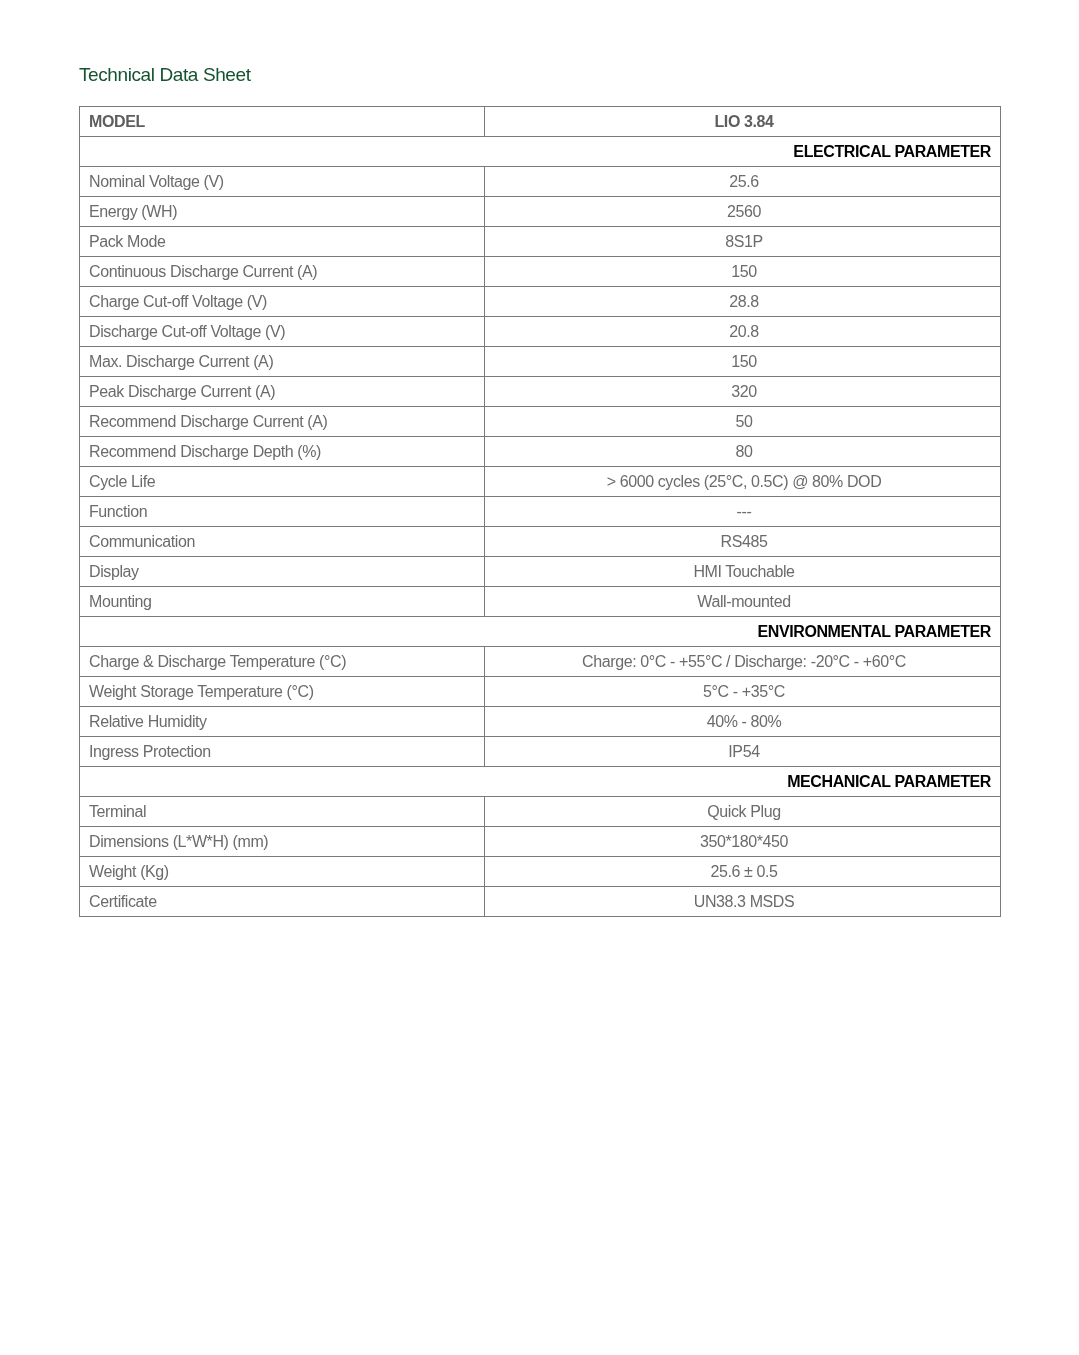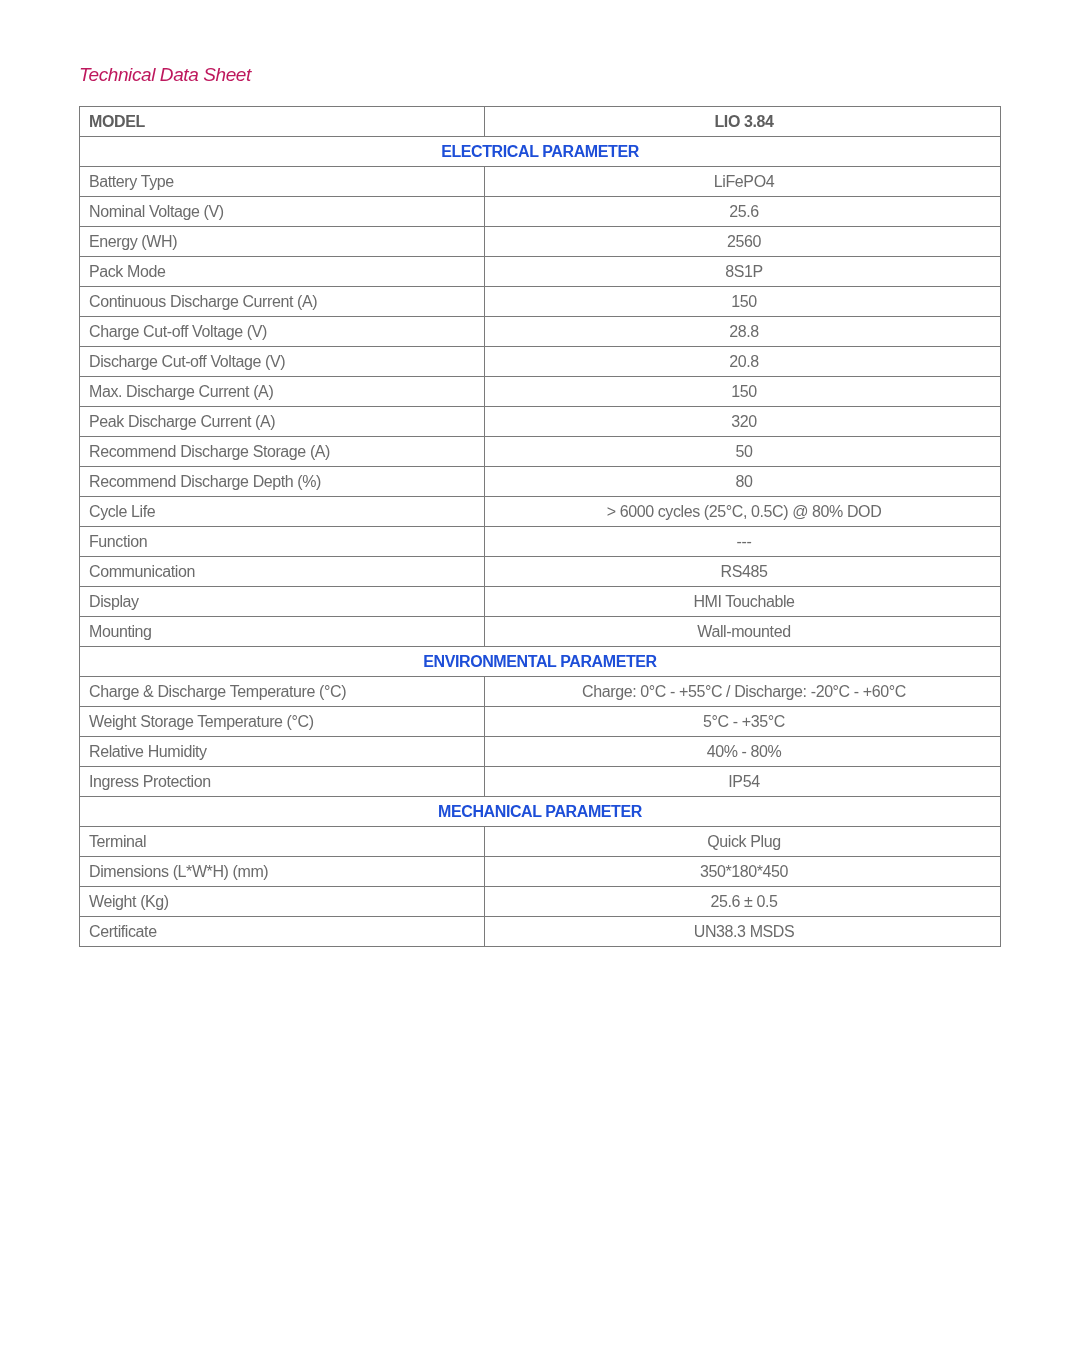--- a/index.html
+++ b/index.html
@@ -2,54 +2,50 @@
 <html><head>
   <meta charset="utf-8">
   <style>
     html, body { margin: 0; padding: 0; background: #ffffff; }
     body {
       width: 1079px; height: 1355px; position: relative; overflow: hidden;
       font-family: "Liberation Sans", sans-serif; color: #6b6b6b;
     }
     .doc-title {
       position: absolute; left: 79px; top: 64px;
-      font-size: 19px; color: #be185d; letter-spacing: -0.4px; font-style: italic;
+      font-size: 19px; color: #14532d; letter-spacing: -0.4px;
     }
     table.spec {
       position: absolute; left: 79px; top: 106px;
       width: 922px; border-collapse: collapse; table-layout: fixed;
     }
     table.spec td {
       border: 1.2px solid #7a7a7a;
       height: 30px; padding: 0 9px;
       font-size: 16px; letter-spacing: -0.4px; color: #6b6b6b;
       box-sizing: border-box; vertical-align: middle;
     }
     table.spec td.label { width: 405px; text-align: left; }
     table.spec td.value { text-align: center; padding-left: 12px; }
     table.spec tr.model td { font-weight: bold; color: #5e5e5e; }
-    table.spec tr.section td { font-weight: bold; color: #1d4ed8; text-align: center; }
+    table.spec tr.section td { font-weight: bold; color: #000000; text-align: right; }
   </style>
 </head>
 <body>
 
 <div class="doc-title">Technical Data Sheet</div>
 
 <table class="spec">
   <tbody id="spec-body">
     <tr class="model">
       <td class="label">MODEL</td>
       <td class="value">LIO 3.84</td>
     </tr>
   <tr class="section">
         <td colspan="2">ELECTRICAL PARAMETER</td>
-      </tr>
-      <tr>
-        <td class="label">Battery Type</td>
-        <td class="value">LiFePO4</td>
       </tr>
       <tr>
         <td class="label">Nominal Voltage (V)</td>
         <td class="value">25.6</td>
       </tr>
       <tr>
         <td class="label">Energy (WH)</td>
         <td class="value">2560</td>
       </tr>
       <tr>
@@ -70,21 +66,21 @@
       </tr>
       <tr>
         <td class="label">Max. Discharge Current (A)</td>
         <td class="value">150</td>
       </tr>
       <tr>
         <td class="label">Peak Discharge Current (A)</td>
         <td class="value">320</td>
       </tr>
       <tr>
-        <td class="label">Recommend Discharge Storage (A)</td>
+        <td class="label">Recommend Discharge Current (A)</td>
         <td class="value">50</td>
       </tr>
       <tr>
         <td class="label">Recommend Discharge Depth (%)</td>
         <td class="value">80</td>
       </tr>
       <tr>
         <td class="label">Cycle Life</td>
         <td class="value">&gt; 6000 cycles (25°C, 0.5C) @ 80% DOD</td>
       </tr>

